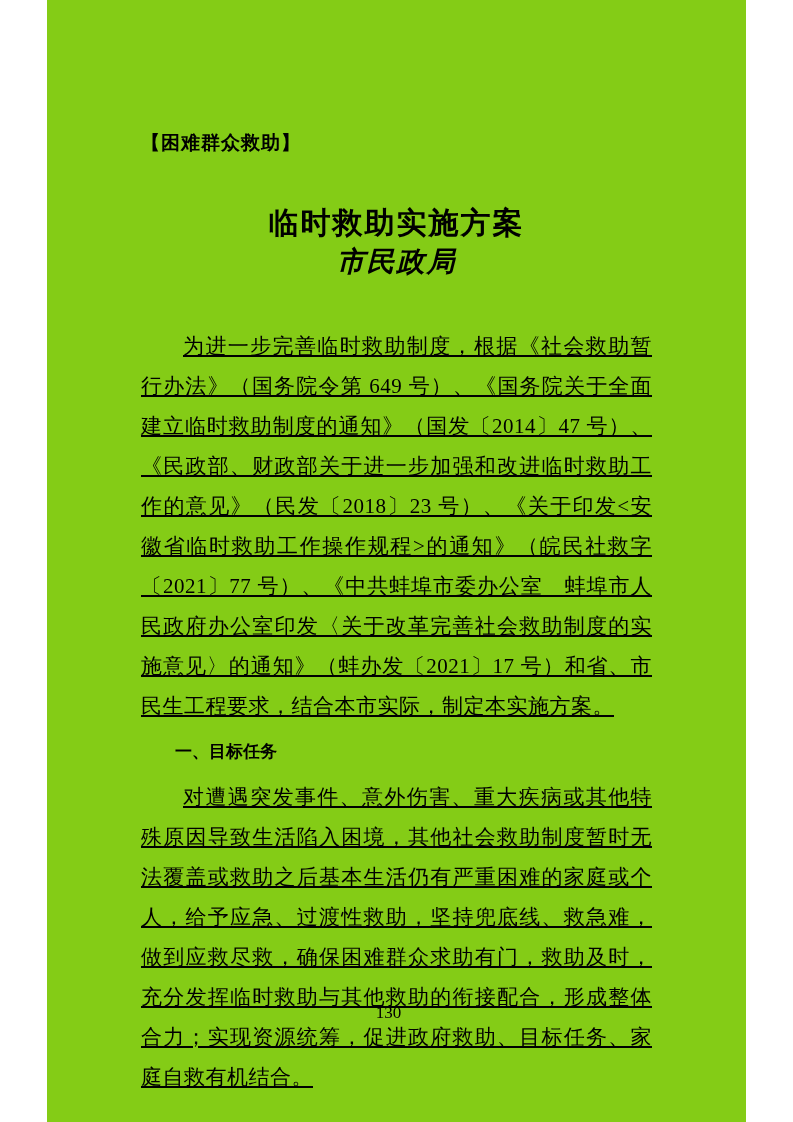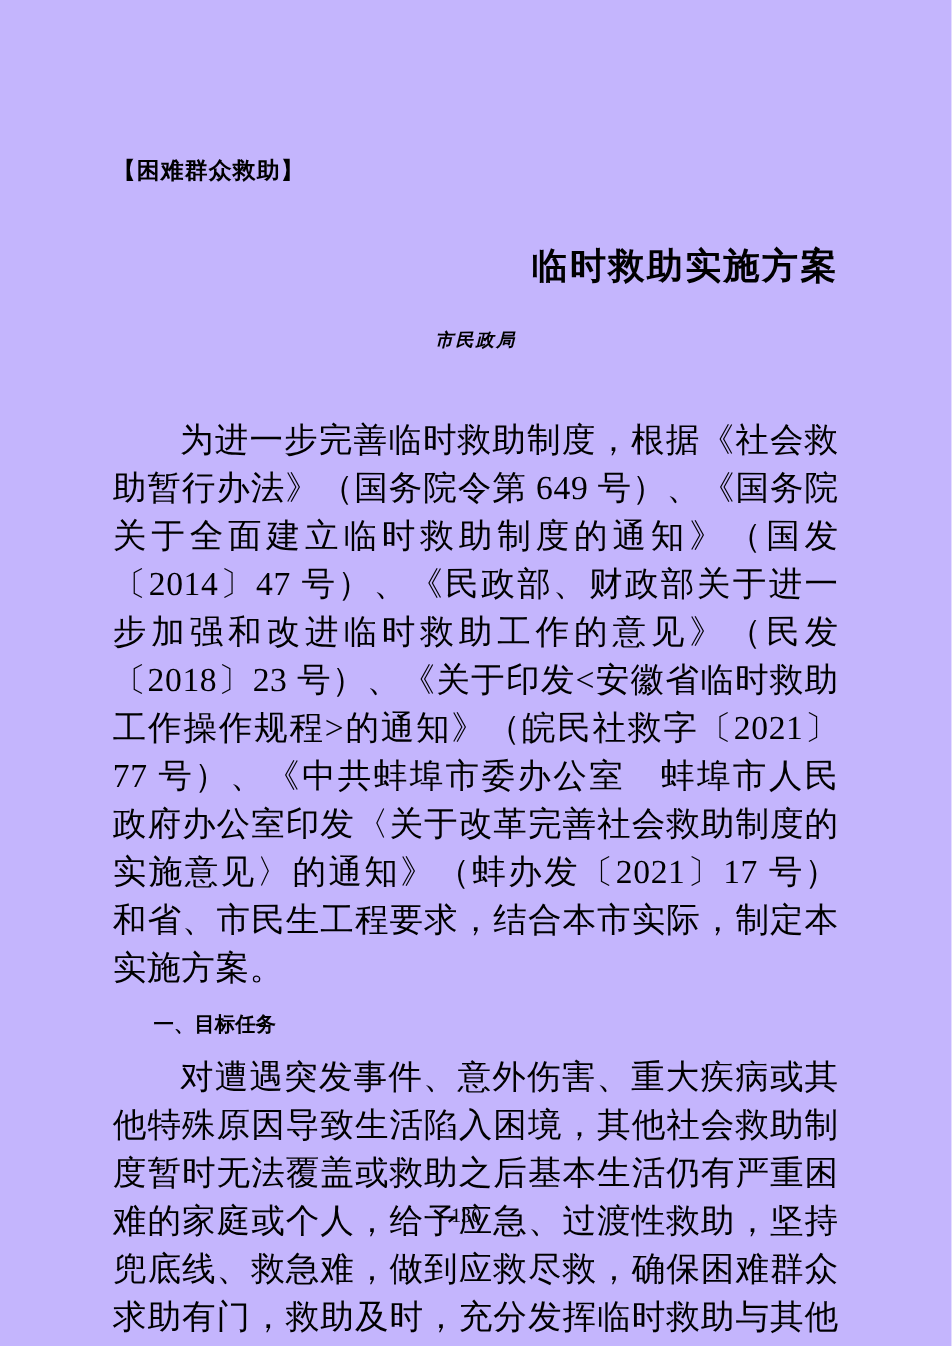--- a/index.html
+++ b/index.html
@@ -3,24 +3,24 @@
 <meta charset="utf-8">
 <style>
   * { margin: 0; padding: 0; box-sizing: border-box; }
 
   html, body {
     background: #ffffff;
   }
 
   .page {
     position: relative;
-    width: 793px;
+    width: 699px;
     height: 1122px;
     margin: 0 auto;
-    background: #c4b5fd;
+    background: #84cc16;
     color: #000000;
     overflow: hidden;
     font-family: "Liberation Serif", "DejaVu Serif", serif;
   }
 
   .content {
     padding: 0 94px;
   }
 
   
@@ -35,46 +35,47 @@
   }
 
   
   .doc-title {
     margin-top: 46px;
     font-family: "Liberation Serif", "DejaVu Serif", serif;
     font-weight: bold;
     font-size: 30px;
     line-height: 42px;
     letter-spacing: 2px;
-    text-align: right;
+    text-align: center;
   }
 
   
   .doc-issuer {
-    margin-top: 26px;
+    margin-top: 4px;
     font-family: "Liberation Serif", "DejaVu Serif", serif;
     font-weight: bold;
     font-style: italic;
-    font-size: 15px;
+    font-size: 28px;
     line-height: 28px;
     letter-spacing: 2px;
     text-align: center;
   }
 
   
   .body-text {
     margin-top: 50px;
   }
 
   .paragraph {
-    font-size: 28px;
+    font-size: 21px;
     line-height: 40px;
     text-align: justify;
     text-indent: 2em;
     letter-spacing: 0.5px;
+    text-decoration: underline;
   }
 
   
   .section-heading {
     font-family: "Liberation Sans", "DejaVu Sans", sans-serif;
     font-weight: bold;
     font-size: 17px;
     line-height: 44px;
     text-indent: 2em;
     margin-top: 4px;

